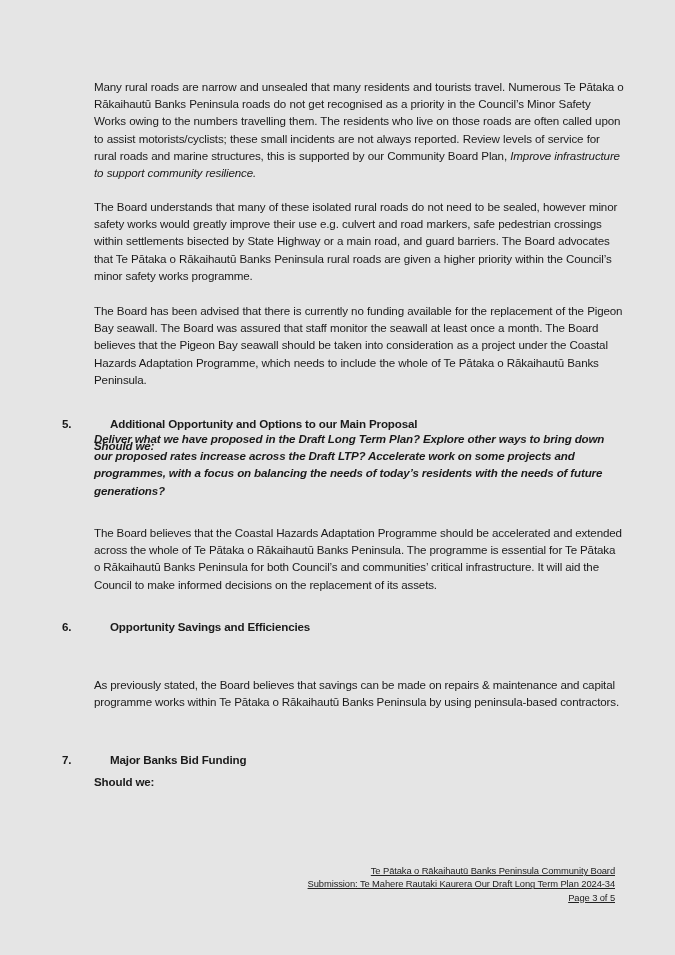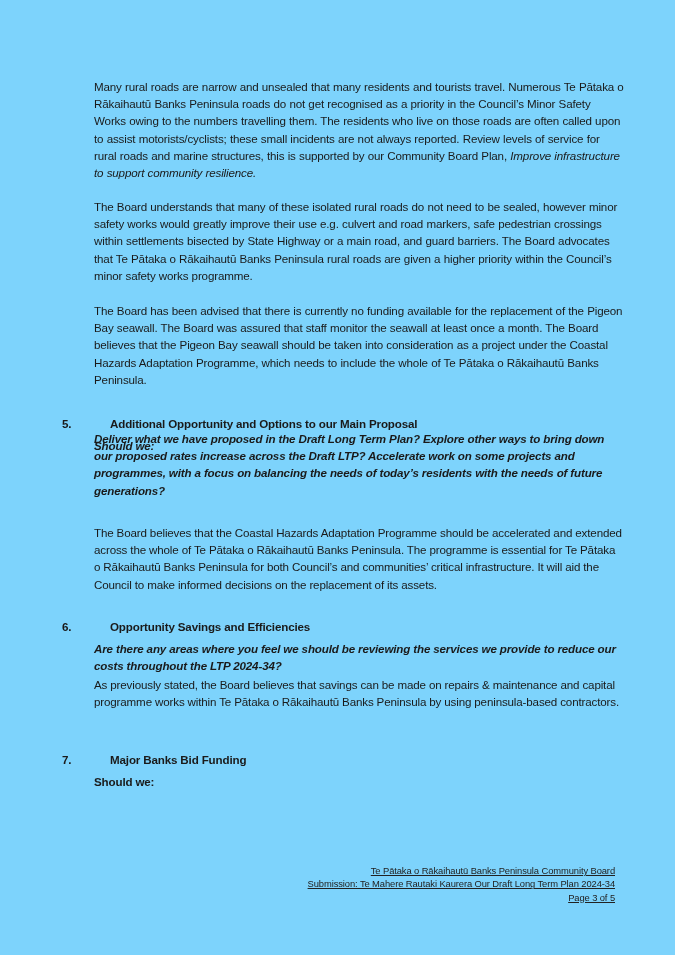--- a/index.html
+++ b/index.html
@@ -1,18 +1,18 @@
 <!DOCTYPE html>
 <html><head>
 <meta charset="utf-8">
 <style>
   html, body { margin: 0; padding: 0; background: #ffffff; }
   body { width: 675px; height: 955px; position: relative; overflow: hidden;
          font-family: "Liberation Sans", "DejaVu Sans", sans-serif; color: #1a1a1a; }
-  .page { position: absolute; left: 0; top: 0; width: 675px; height: 955px; background: #7dd3fc; }
+  .page { position: absolute; left: 0; top: 0; width: 675px; height: 955px; background: #e5e5e5; }
   .para { position: absolute; left: 94px; width: 530px; font-size: 11.6px; line-height: 17.2px;
           letter-spacing: -0.15px; word-spacing: 0.2px; margin: 0; }
   .para .it { font-style: italic; }
   .heading { position: absolute; left: 62px; width: 560px; font-size: 11.6px; font-weight: bold;
              line-height: 17px; letter-spacing: -0.15px; }
   .heading .num { position: absolute; left: 0; top: 0; }
   .heading .txt { position: absolute; left: 48px; top: 0; white-space: nowrap; }
   .q { position: absolute; left: 94px; width: 530px; font-size: 11.6px; line-height: 17.2px;
        letter-spacing: -0.15px; margin: 0; }
   .bi { font-weight: bold; font-style: italic; }
@@ -37,21 +37,20 @@
     <span class="txt">Additional Opportunity and Options to our Main Proposal</span>
   </div>
   <p class="q bi" style="top:437px;">Should we:</p>
   <p class="q bi" style="top:430px;">Deliver what we have proposed in the Draft Long Term Plan? Explore other ways to bring down our proposed rates increase across the Draft LTP? Accelerate work on some projects and programmes, with a focus on balancing the needs of today’s residents with the needs of future generations?</p>
   <p class="q" style="top:524px;">The Board believes that the Coastal Hazards Adaptation Programme should be accelerated and extended across the whole of Te Pātaka o Rākaihautū Banks Peninsula.  The programme is essential for Te Pātaka o Rākaihautū Banks Peninsula for both Council’s and communities’ critical infrastructure.  It will aid the Council to make informed decisions on the replacement of its assets.</p>
 
   <div class="heading" style="top:618px;">
     <span class="num">6.</span>
     <span class="txt">Opportunity Savings and Efficiencies</span>
   </div>
-  <p class="q bi" style="top:640px;">Are there any areas where you feel we should be reviewing the services we provide to reduce our costs throughout the LTP 2024-34?</p>
   <p class="q" style="top:676px;">As previously stated, the Board believes that savings can be made on repairs &amp; maintenance and capital programme works within Te Pātaka o Rākaihautū Banks Peninsula by using peninsula-based contractors.</p>
 
   <div class="heading" style="top:751px;">
     <span class="num">7.</span>
     <span class="txt">Major Banks Bid Funding</span>
   </div>
   <p class="q b" style="top:773px;">Should we:</p>
 
   <div class="footer">
     <div>Te Pātaka o Rākaihautū Banks Peninsula Community Board</div>

